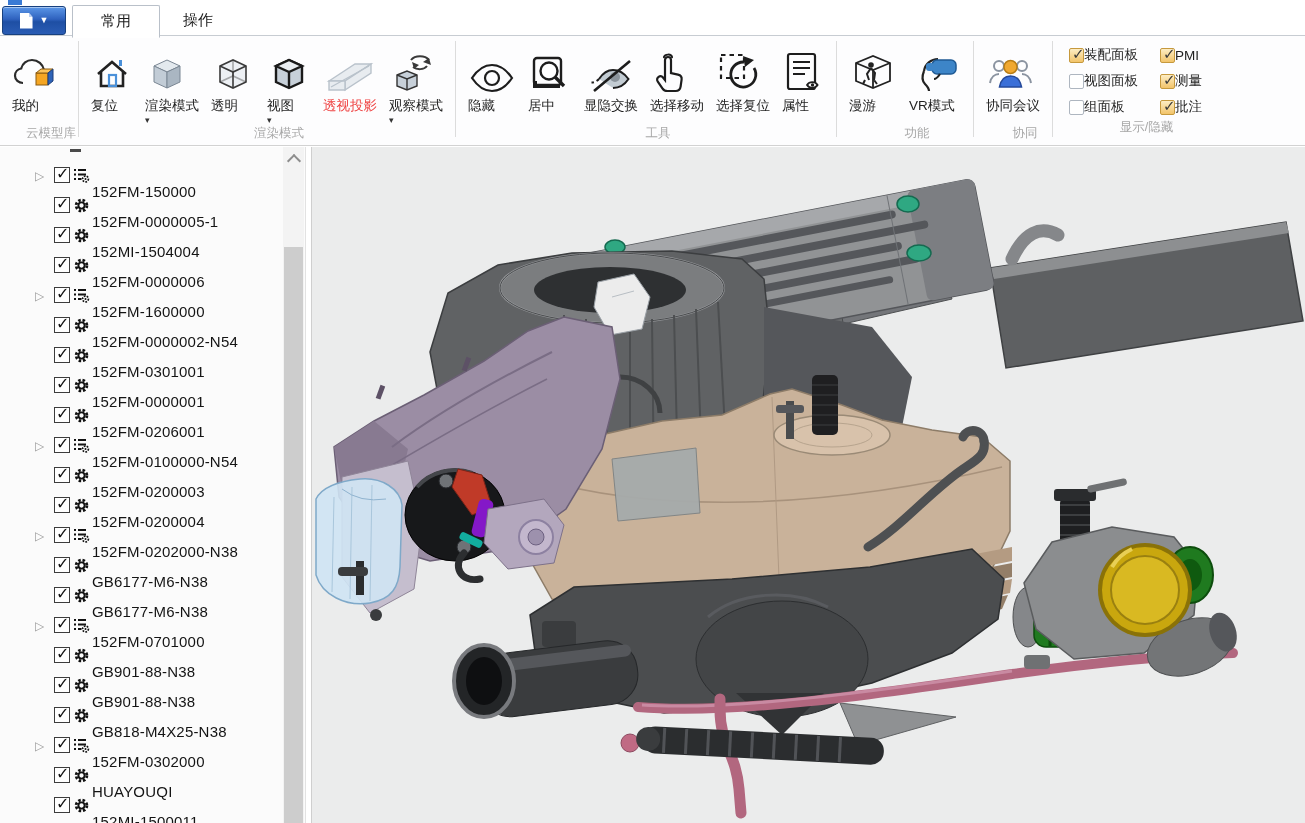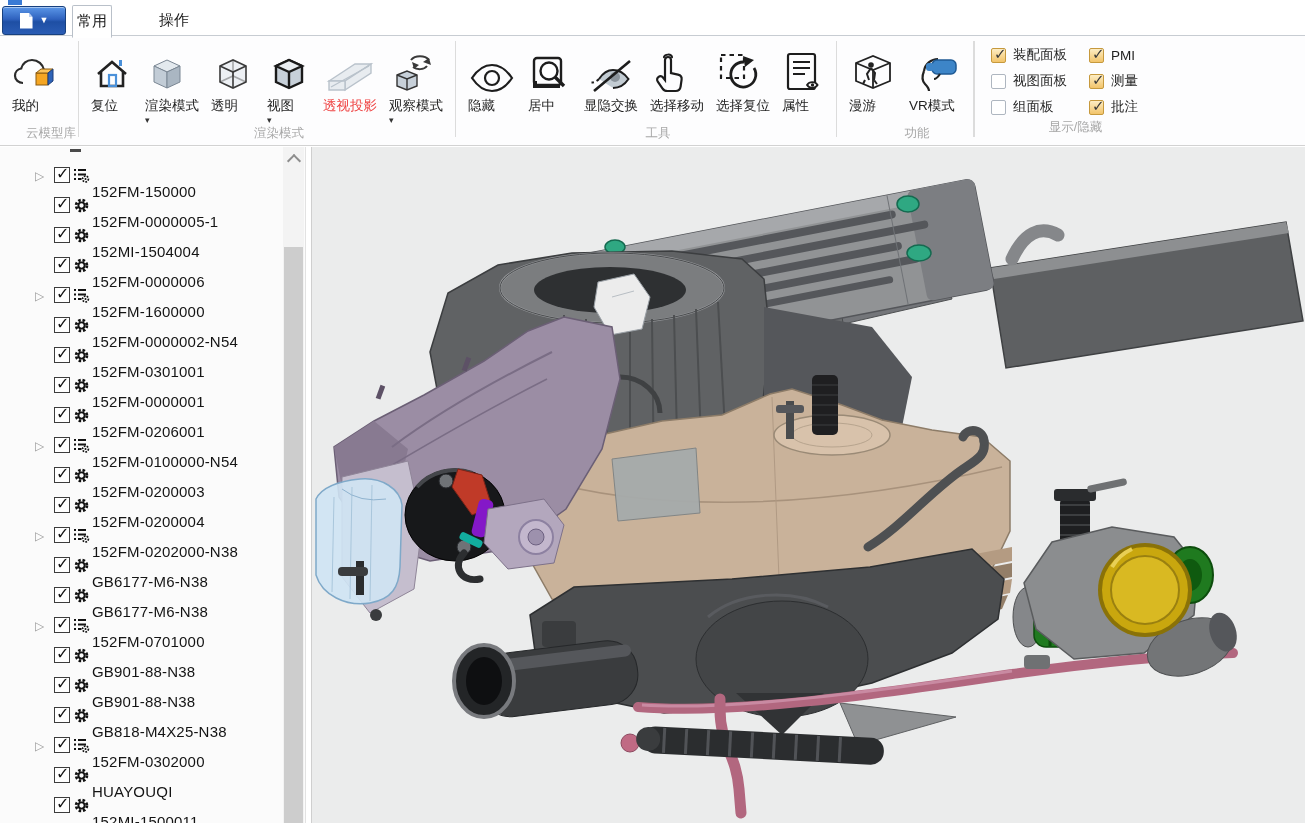--- a/index.html
+++ b/index.html
@@ -15,21 +15,21 @@
   .appbtn{
     position:absolute;left:2px;top:6px;width:62px;height:27px;border-radius:3px;
     background:linear-gradient(#5b97e8 0%,#2f62be 45%,#1e4fa4 55%,#2a5cb4 100%);
     border:1px solid #17407f;display:flex;align-items:center;justify-content:center;gap:7px;
     box-shadow:inset 0 1px 0 rgba(255,255,255,.45);cursor:pointer;
   }
   .appbtn .doc{width:13px;height:16px;background:#fff;position:relative;
     clip-path:polygon(0 0,69% 0,100% 28%,100% 100%,0 100%);}
   .appbtn .doc::after{content:"";position:absolute;right:0;top:0;width:4px;height:4.5px;background:#b9cdf0;}
   .appbtn .caret{color:#fff;font-size:9px;line-height:9px;}
-  .tab{position:absolute;top:5px;height:30px;line-height:30px;padding:0 4px;font-size:15px;color:#1b1b1b;cursor:pointer;}
+  .tab{position:absolute;top:5px;height:30px;line-height:30px;padding:0 28px;font-size:15px;color:#1b1b1b;cursor:pointer;}
   .tab.active{
     background:#fff;border:1px solid #b9c0c9;border-bottom:1px solid #fff;
     border-radius:2px 2px 0 0;height:31px;z-index:6;
   }
   
   .ribbon{
     position:absolute;left:0;top:36px;width:100%;height:110px;background:#fdfdfe;
     border-bottom:1px solid #d2d2d2;display:flex;align-items:stretch;box-sizing:border-box;
   }
   .rgroup{display:flex;flex-direction:column;padding:0 2px;}
@@ -37,21 +37,21 @@
   .rgroup .glabel{height:20px;text-align:center;font-size:12.5px;color:#a7a7a7;line-height:15px;white-space:nowrap;margin-left:24px;}
   .rsep{width:1px;background:#dcdcdc;margin:5px 0 8px 0;}
   .rbtn{display:flex;flex-direction:column;align-items:flex-start;padding:1px 6px;cursor:pointer;border-radius:3px;}
   .rbtn .icn{height:54px;display:flex;align-items:flex-end;justify-content:center;padding-top:2px;}
   .rbtn .lbl{font-size:13.5px;color:#1f1f1f;white-space:nowrap;line-height:18px;margin-top:1px;}
   .rbtn .dd{font-size:9px;line-height:9px;color:#333;margin-top:1px;height:9px;}
   .rbtn.disabled{cursor:default;}
   .rbtn.disabled .lbl{color:#ef4444;}
   .cbgrid{display:grid;grid-auto-flow:column;grid-template-rows:repeat(3,26px);grid-template-columns:auto auto;
     padding:6px 12px 0 14px;column-gap:22px;align-items:center;}
-  .cbitem{display:flex;align-items:center;gap:7px;font-size:13.5px;color:#1f1f1f;cursor:pointer;white-space:nowrap;}
+  .cbitem{display:flex;align-items:center;font-size:13.5px;color:#1f1f1f;cursor:pointer;white-space:nowrap;}
   .cbbox{width:15px;height:15px;box-sizing:border-box;border:1px solid #aeb6c0;background:#fff;border-radius:2px;position:relative;flex:0 0 15px;}
   .cbbox.checked{background:linear-gradient(#fdedc4,#f2c46a);border-color:#c6993d;}
   .cbbox.checked::after{content:"✓";position:absolute;left:2px;top:-4px;font-size:15px;font-weight:bold;color:#3a3a3a;}
   
   .tree{
     position:absolute;left:0;top:147px;width:306px;bottom:0;background:#fbfbfb;
     border-right:1px solid #e2e2e2;box-sizing:border-box;overflow:hidden;padding-top:14px;
   }
   .tfrag{position:absolute;left:70px;top:2px;width:11px;height:3px;background:#4a4a4a;}
   .trow{position:relative;height:30px;cursor:default;}
@@ -292,20 +292,41 @@
               <path d="M31 24c-2 3-4 5-6 5" fill="none" stroke="#222" stroke-width="2.2"></path>
             </svg>
           </div>
           <div class="lbl">VR模式</div>
           <div class="dd"></div>
         </div>
       </div>
       <div class="glabel">功能</div>
     </div>
     <div class="rsep"></div>
+    <div class="rgroup">
+      <div class="btnrow">
+        <div class="rbtn">
+          <div class="icn">
+            <svg width="50" height="44" viewBox="0 0 50 44">
+              <g fill="none" stroke="#8a93a0" stroke-width="2">
+                <circle cx="13" cy="14" r="5"></circle>
+                <path d="M4 31c1-6 5-9 9-9"></path>
+                <circle cx="36" cy="14" r="5"></circle>
+                <path d="M45 31c-1-6-5-9-9-9"></path>
+              </g>
+              <circle cx="24.5" cy="15" r="6.5" fill="#f0a830" stroke="#b97d14" stroke-width="1.5"></circle>
+              <path d="M13.5 35c1.5-8 6-11 11-11s9.5 3 11 11z" fill="#3a6fd8" stroke="#24499a" stroke-width="1.5"></path>
+            </svg>
+          </div>
+          <div class="lbl">协同会议</div>
+          <div class="dd"></div>
+        </div>
+      </div>
+      <div class="glabel">协同</div>
+    </div>
     <div class="rsep"></div>
     <div class="rgroup">
       <div class="cbgrid">
         <div class="cbitem">
           <span class="cbbox checked"></span>
           <span>装配面板</span>
         </div>
         <div class="cbitem">
           <span class="cbbox"></span>
           <span>视图面板</span>

